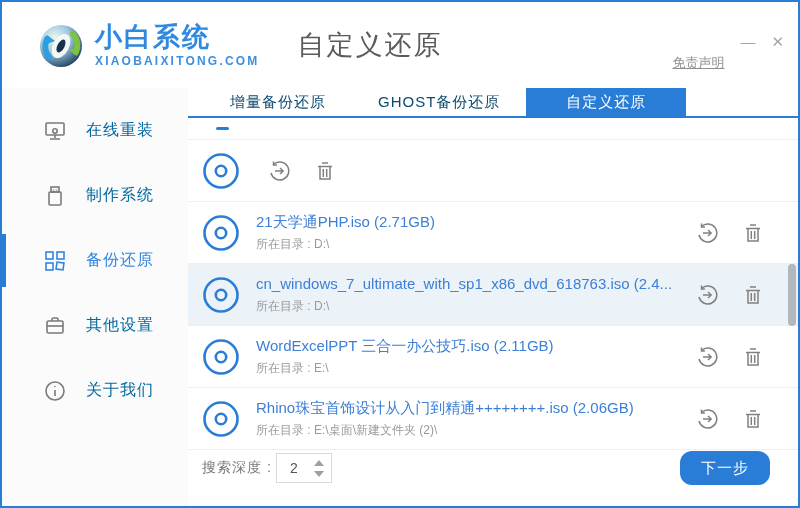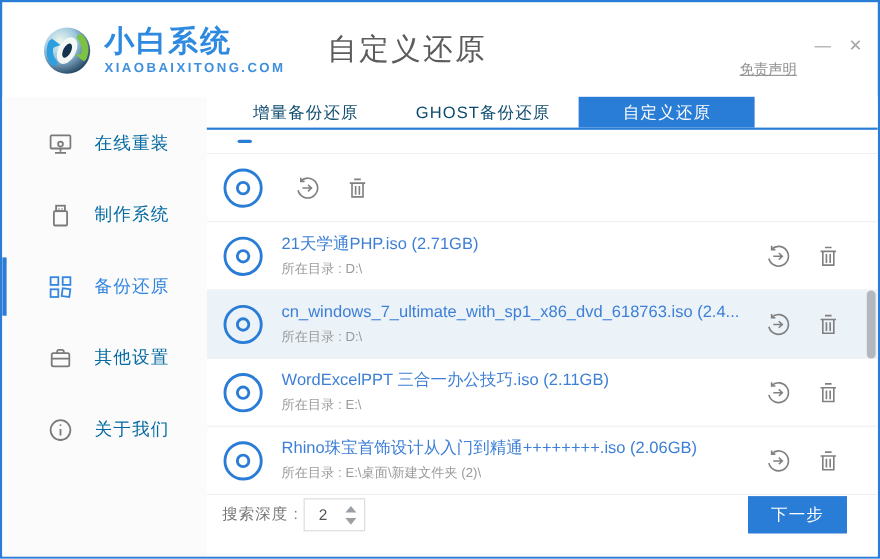--- a/index.html
+++ b/index.html
@@ -83,21 +83,21 @@
   }
   .spin-value { flex:1; text-align:center; font-size:14px; color:#555; }
   .spin-arrows { width:20px; display:flex; flex-direction:column; align-items:center; gap:5px; padding-right:4px; }
   .tri-up { width:0; height:0; border-left:5px solid transparent; border-right:5px solid transparent; border-bottom:6px solid #9aa0a6; cursor:pointer; }
   .tri-down { width:0; height:0; border-left:5px solid transparent; border-right:5px solid transparent; border-top:6px solid #9aa0a6; cursor:pointer; }
   .btn {
     background:#2a7dd6; color:#fff; border:none; font-size:15px; letter-spacing:1px;
     cursor:pointer; font-family:inherit;
   }
   .btn-search { width:58px; height:32px; margin-left:16px; }
-  .btn-next { width:90px; height:34px; margin-left:auto; }
+  .btn-next { width:90px; height:34px; margin-left:auto;border-radius:12px; }
 </style>
 </head>
 <body>
 
 <div class="window">
 
   <div class="win-controls">
     <span class="disclaimer">免责声明</span>
     <span class="win-btn">—</span>
     <span class="win-btn">✕</span>

